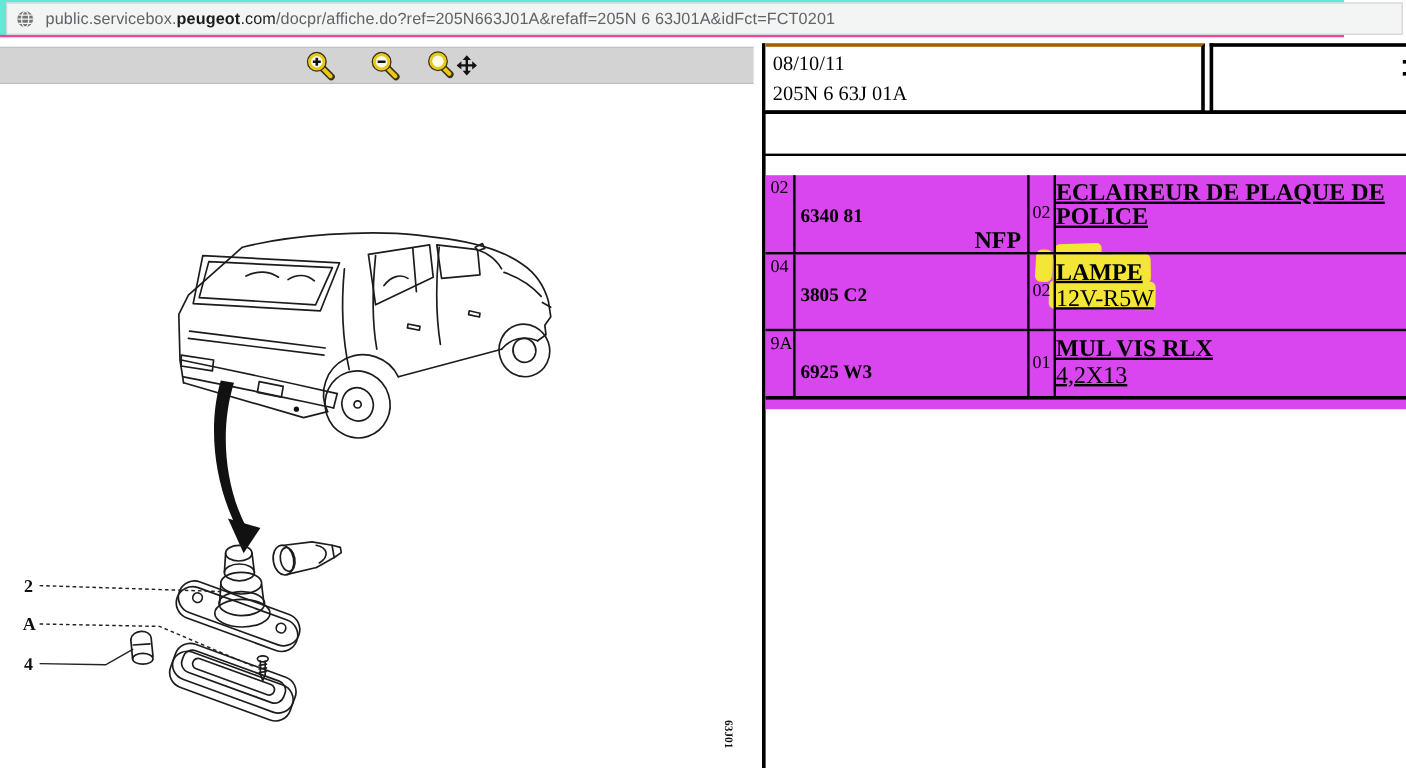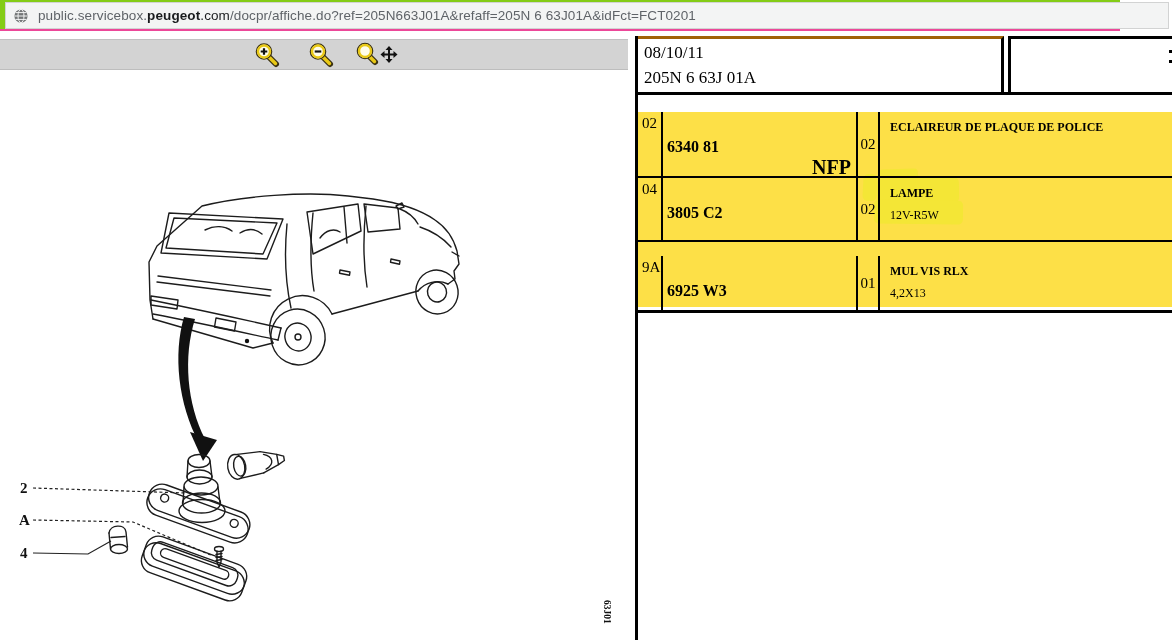--- a/index.html
+++ b/index.html
@@ -3,21 +3,21 @@
 <meta charset="utf-8">
 <style>
   html,body{margin:0;padding:0;}
   body{
     width:1172px;height:640px;overflow:hidden;position:relative;
     background:#ffffff;font-family:"Liberation Serif",serif;
   }
   
   .address-bar{
     position:absolute;left:0;top:0;width:1120px;height:31px;
-    background:#84cc16;border-bottom:2px solid #ec4899;box-sizing:border-box;
+    background:#5eead4;border-bottom:2px solid #ec4899;box-sizing:border-box;
   }
   .url-field{
     position:absolute;left:5px;top:2px;width:1164px;height:27px;
     background:#f3f4f4;border:1px solid #d2d3d3;box-sizing:border-box;
     display:flex;align-items:center;
   }
   .globe{margin-left:7px;flex:0 0 auto;display:block;}
   .url-text{
     margin-left:9px;font-family:"Liberation Sans",sans-serif;font-size:13.5px;
     color:#5f6368;white-space:nowrap;letter-spacing:.1px;
@@ -52,35 +52,35 @@
     position:absolute;left:1008px;top:36px;width:180px;height:59px;box-sizing:border-box;
     border-top:3px solid #000;border-left:3px solid #000;border-bottom:3px solid #000;
     background:#fff;overflow:visible;
   }
   .clipdash{position:absolute;height:3px;width:14px;background:#000;}
   .cd1{left:158px;top:11px;} .cd2{left:158px;top:21px;}
   .fullline{position:absolute;left:635px;width:537px;background:#000;}
   .l1{top:92px;height:3px;}
   .l2{top:128px;height:2px;}
   
-  .parts-table{position:absolute;left:638px;top:112px;width:534px;height:195px;background:#fde047;}
+  .parts-table{position:absolute;left:638px;top:146px;width:534px;height:195px;background:#d946ef;}
   .hl{position:absolute;background:#f4e636;z-index:0;}
   .hl-spill{left:241px;top:57px;width:39px;height:11px;border-radius:4px;transform:rotate(-2deg);}
   .hl-blob{left:225px;top:62px;width:14px;height:27px;border-radius:5px;transform:rotate(3deg);}
   .hl-lampe{left:239px;top:66px;width:82px;height:25px;border-radius:5px;transform:rotate(-1deg);}
   .hl-12v{left:236px;top:88px;width:89px;height:24px;border-radius:5px;transform:rotate(.8deg);}
   .trow{position:relative;z-index:1;display:flex;box-sizing:border-box;border-bottom:2px solid #000;}
-  .r1{height:66px;} .r2{height:64px;} .r3{height:57px;border-bottom-width:3px;margin-top:14px;}
+  .r1{height:66px;} .r2{height:64px;} .r3{height:57px;border-bottom-width:3px;}
   .c{box-sizing:border-box;border-right:2px solid #000;position:relative;}
   .c-item{width:25px;font-size:15px;padding:3px 0 0 4px;}
   .c-ref{width:195px;}
   .c-ref .ref{position:absolute;left:4px;top:26px;font-weight:bold;font-size:16px;}
   .c-ref .note{position:absolute;right:5px;top:44px;font-weight:bold;font-size:20px;}
   .c-qty{width:22px;display:flex;align-items:center;justify-content:center;font-size:15px;}
-  .c-desc{flex:1;border-right:none;padding:5px 0 0 10px;font-size:12px;}
+  .c-desc{flex:1;border-right:none;padding:5px 0 0 0;font-size:20px;text-decoration:underline;}
   .c-desc .d1{display:block;font-weight:bold;line-height:20px;position:relative;z-index:2;}
   .c-desc .d2{display:block;line-height:20px;margin-top:2px;position:relative;z-index:2;}
 </style>
 </head>
 <body>
 
 <div class="address-bar">
   <div class="url-field">
     <svg class="globe" width="16" height="16" viewBox="0 0 16 16">
       <circle cx="8" cy="8" r="6.6" fill="#737677"></circle>

